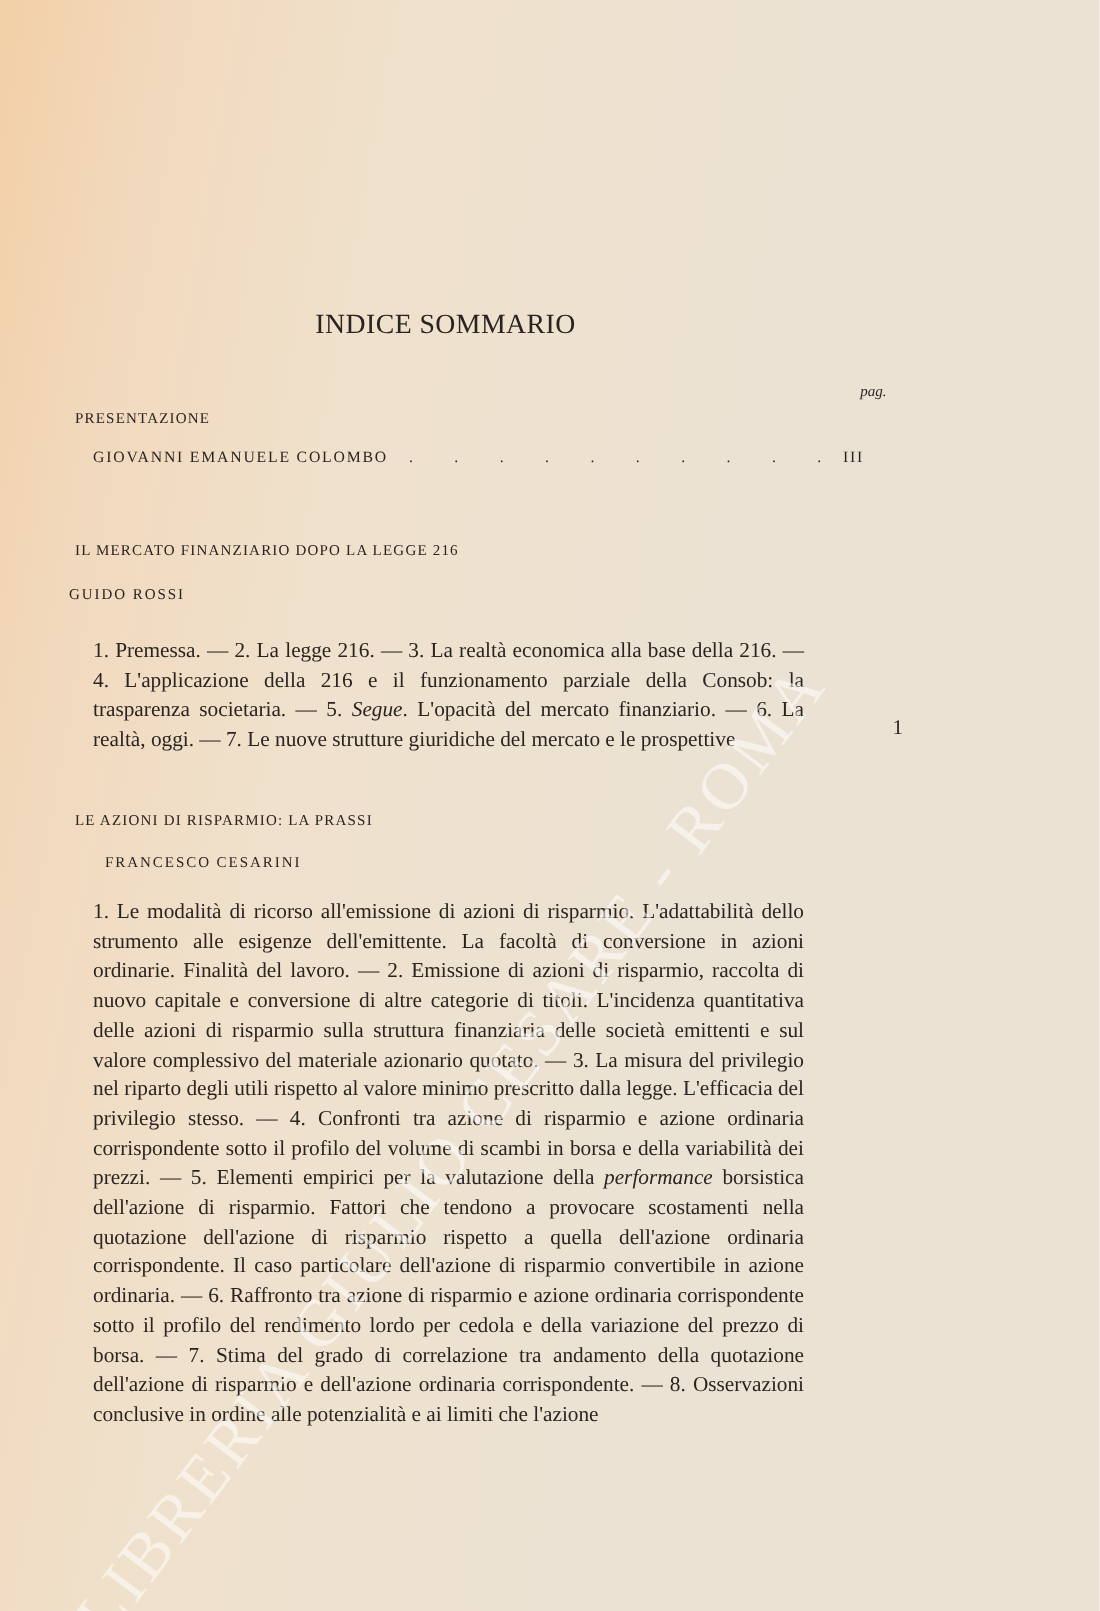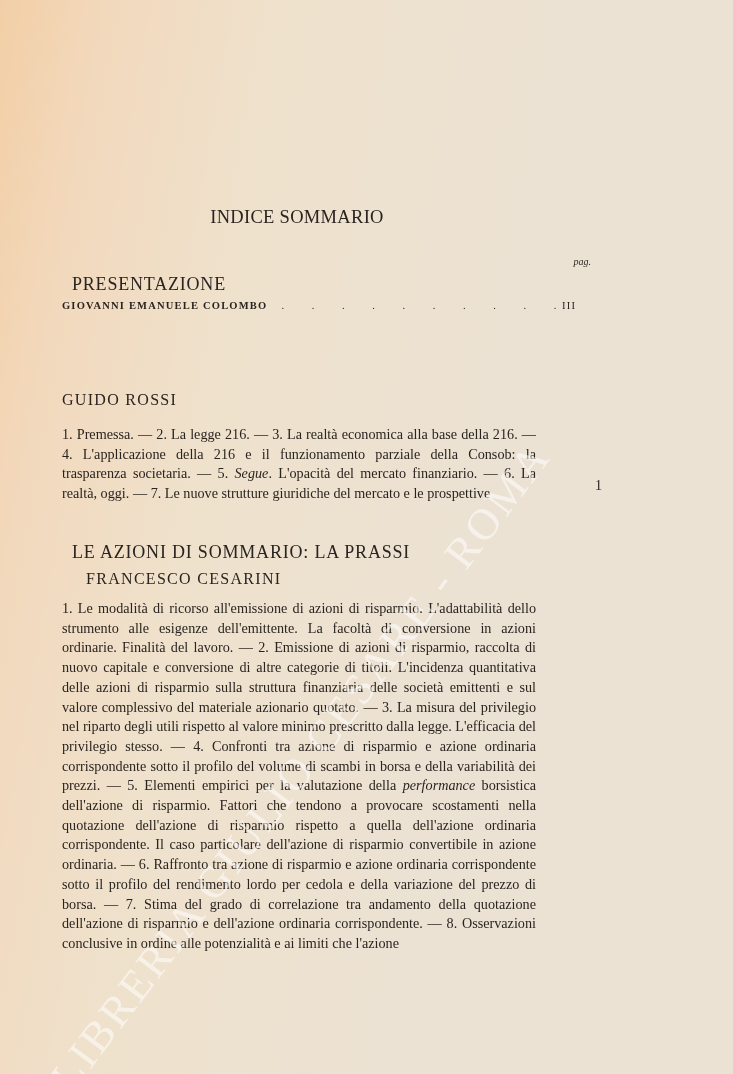--- a/index.html
+++ b/index.html
@@ -11,24 +11,24 @@
   }
   .page { position: absolute; left: 0; top: 0; width: 733px; height: 1074px; }
   .title {
     position: absolute; left: 0; width: 594px; top: 207px; text-align: center;
     font-size: 18.5px; letter-spacing: 0.3px; color: #2a2420;
   }
   .pag {
     position: absolute; right: 142px; top: 256px; font-style: italic; font-size: 10px;
   }
   .section-head {
-    position: absolute; left: 72px; font-size: 18px; letter-spacing: 0.8px; color: #2a2420;
+    position: absolute; left: 50px; font-size: 10px; letter-spacing: 0.8px; color: #2a2420;
   }
   .author {
-    position: absolute; left: 62px; font-size: 16px; letter-spacing: 1.3px;
+    position: absolute; left: 46px; font-size: 10px; letter-spacing: 1.3px;
     font-variant: small-caps; text-transform: uppercase; color: #2a2420;
   }
   .toc-row {
     position: absolute; left: 62px; width: 540px; display: flex; align-items: baseline;
     font-size: 10.5px; letter-spacing: 1.2px; color: #2a2420;
   }
   .toc-row .name { white-space: nowrap; }
   .toc-row .dots { flex: 1; overflow: hidden; white-space: nowrap; letter-spacing: 12.5px; padding-left: 14px; }
   .toc-row .num { width: 40px; text-align: left; }
   .body-text {
@@ -51,27 +51,28 @@
 </head>
 <body>
 
 <div class="page">
 
   <div class="title">INDICE SOMMARIO</div>
   <div class="pag">pag.</div>
 
   <div class="section-head" style="top:274px;">PRESENTAZIONE</div>
   <div class="toc-row" style="top:300px;">
-    <span class="name" style="text-transform:uppercase;font-weight:bold;">Giovanni Emanuele Colombo</span>
+    <span class="name" style="text-transform:uppercase;">Giovanni Emanuele Colombo</span>
     <span class="dots">. . . . . . . . . . . . .</span>
     <span class="num">III</span>
   </div>
 
+  <div class="section-head" style="top:362px;">IL MERCATO FINANZIARIO DOPO LA LEGGE 216</div>
   <div class="author" style="top:391px;">Guido Rossi</div>
   <div class="body-text" style="top:425px;"><span>1. Premessa. — 2. La legge 216. — 3. La realtà economica alla base della 216. — 4. L'applicazione della 216 e il funzionamento parziale della Consob: la trasparenza societaria. — 5. </span><em>Segue</em><span>. L'opacità del mercato finanziario. — 6. La realtà, oggi. — 7. Le nuove strutture giuridiche del mercato e le prospettive</span></div>
   <div class="page-num" style="top:478px;">1</div>
 
-  <div class="section-head" style="top:542px;">LE AZIONI DI SOMMARIO: LA PRASSI</div>
+  <div class="section-head" style="top:542px;">LE AZIONI DI RISPARMIO: LA PRASSI</div>
   <div class="author" style="top:570px;margin-left:24px;">Francesco Cesarini</div>
   <div class="body-text" style="top:599px;"><span>1. Le modalità di ricorso all'emissione di azioni di risparmio. L'adattabilità dello strumento alle esigenze dell'emittente. La facoltà di conversione in azioni ordinarie. Finalità del lavoro. — 2. Emissione di azioni di risparmio, raccolta di nuovo capitale e conversione di altre categorie di titoli. L'incidenza quantitativa delle azioni di risparmio sulla struttura finanziaria delle società emittenti e sul valore complessivo del materiale azionario quotato. — 3. La misura del privilegio nel riparto degli utili rispetto al valore minimo prescritto dalla legge. L'efficacia del privilegio stesso. — 4. Confronti tra azione di risparmio e azione ordinaria corrispondente sotto il profilo del volume di scambi in borsa e della variabilità dei prezzi. — 5. Elementi empirici per la valutazione della </span><em>performance</em><span> borsistica dell'azione di risparmio. Fattori che tendono a provocare scostamenti nella quotazione dell'azione di risparmio rispetto a quella dell'azione ordinaria corrispondente. Il caso particolare dell'azione di risparmio convertibile in azione ordinaria. — 6. Raffronto tra azione di risparmio e azione ordinaria corrispondente sotto il profilo del rendimento lordo per cedola e della variazione del prezzo di borsa. — 7. Stima del grado di correlazione tra andamento della quotazione dell'azione di risparmio e dell'azione ordinaria corrispondente. — 8. Osservazioni conclusive in ordine alle potenzialità e ai limiti che l'azione</span></div>
 
   <div class="watermark" style="top:1070px; left:40px;">LIBRERIA GIULIO CESARE - ROMA</div>
 </div>
 
 </body></html>

